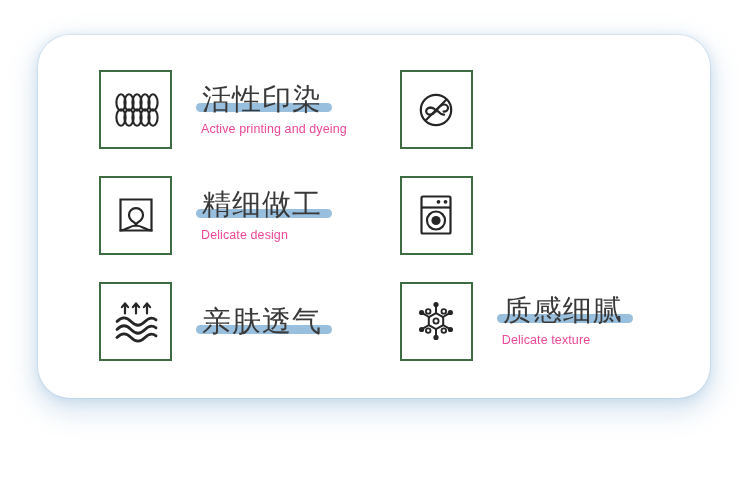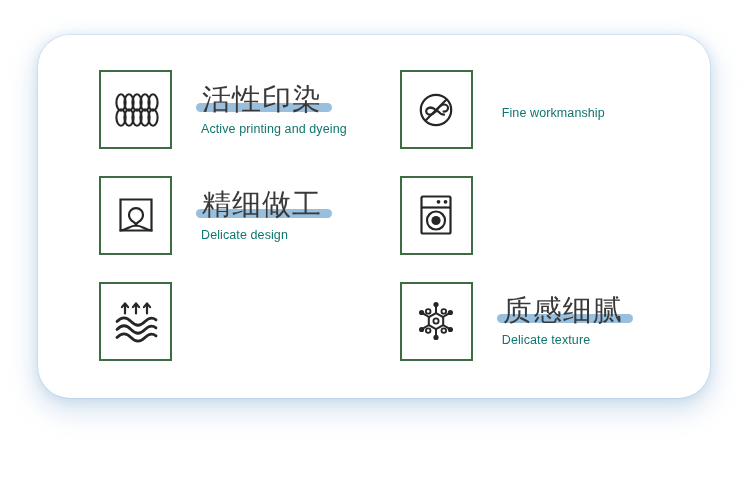--- a/index.html
+++ b/index.html
@@ -103,21 +103,21 @@
     letter-spacing: 1px;
     color: #393939;
     font-family: "DejaVu Sans", "Liberation Sans", sans-serif;
     font-weight: 400;
     white-space: nowrap;
   }
   .subtitle-en {
     margin-top: 7px;
     font-size: 12.5px;
     line-height: 1.2;
-    color: #0f766e;
+    color: #ec4899;
     font-family: "Liberation Sans", sans-serif;
     letter-spacing: 0.1px;
     white-space: nowrap;
     padding-left: 1px;
   }
 </style>
 </head>
 <body>
 
 <div class="stage">
@@ -156,21 +156,20 @@
             <svg width="42" height="42" viewBox="0 0 42 42" fill="none" stroke="#262626" stroke-width="2.2">
               <circle cx="21" cy="21" r="15.2"></circle>
               <path d="M10.5 31.5 L31.5 10.5" stroke-width="2.2"></path>
               <path d="M15.6 18.6 c-2.6 0 -4.4 1.6 -4.4 3.6 c0 2 1.8 3.5 4 3.5 c3.2 0 5.2 -3.3 7.3 -5.6 c2 -2.3 3.8 -4.6 6.5 -4.6 c2.2 0 4 1.5 4 3.5 c0 2 -1.8 3.6 -4.4 3.6" stroke-linecap="round"></path>
               <path d="M15.6 18.6 c2.6 0 4.5 1.6 6.2 3.8" stroke-linecap="round"></path>
               <path d="M29 25.7 c-2.6 0 -4.4 -1.6 -6 -3.6" stroke-linecap="round"></path>
             </svg>
           </span>
         </div>
         <div class="feature-text">
-          <span class="subtitle-en">Fine workmanship</span>
         </div>
       </div>
 
       <div class="feature">
         <div class="icon-box">
           <span>
             <svg width="42" height="42" viewBox="0 0 42 42" fill="none" stroke="#262626" stroke-width="2.2">
               <path d="M5.5 5.5 H36.5 V36.5 H5.5 Z" stroke-linejoin="miter"></path>
               <path d="M21 14.2 c-4.3 0 -7 3.1 -7 6.7 c0 3.1 2.1 5.4 4.4 7 c1.9 1.3 3.3 2.3 3.3 3.6 M21 14.2 c4.3 0 7 3.1 7 6.7 c0 3.1 -2.1 5.4 -4.4 7 c-1.9 1.3 -3.3 2.3 -3.3 3.6" stroke-linecap="round"></path>
               <path d="M5.5 36.5 c5.5 0 9.5 -5 15.5 -5 c6 0 10 5 15.5 5" stroke-linecap="round"></path>
@@ -210,20 +209,24 @@
                 <path d="M23 14.5 V4.5 M23 4.5 l-3.1 3.6 M23 4.5 l3.1 3.6"></path>
                 <path d="M34 14.5 V4.5 M34 4.5 l-3.1 3.6 M34 4.5 l3.1 3.6"></path>
               </g>
               <path d="M4 22.5 c5 -5 9 -5 14 0 c5 5 9 5 14 0 c4 -4 7.2 -4.6 11 -1.6" stroke-width="2.8" stroke-linecap="round"></path>
               <path d="M4 30.5 c5 -5 9 -5 14 0 c5 5 9 5 14 0 c4 -4 7.2 -4.6 11 -1.6" stroke-width="2.8" stroke-linecap="round"></path>
               <path d="M4 38.5 c5 -5 9 -5 14 0 c5 5 9 5 14 0 c4 -4 7.2 -4.6 11 -1.6" stroke-width="2.8" stroke-linecap="round"></path>
             </svg>
           </span>
         </div>
         <div class="feature-text">
+          <span class="title-wrap">
+            <span class="title-underline"></span>
+            <span class="title-cn">亲肤透气</span>
+          </span>
         </div>
       </div>
 
       <div class="feature">
         <div class="icon-box">
           <span>
             <svg width="44" height="44" viewBox="0 0 44 44" fill="none" stroke="#262626" stroke-width="2">
               <g stroke-linecap="round">
                 <path d="M22 14 V7.5"></path>
                 <path d="M22 30 V36.5"></path>

